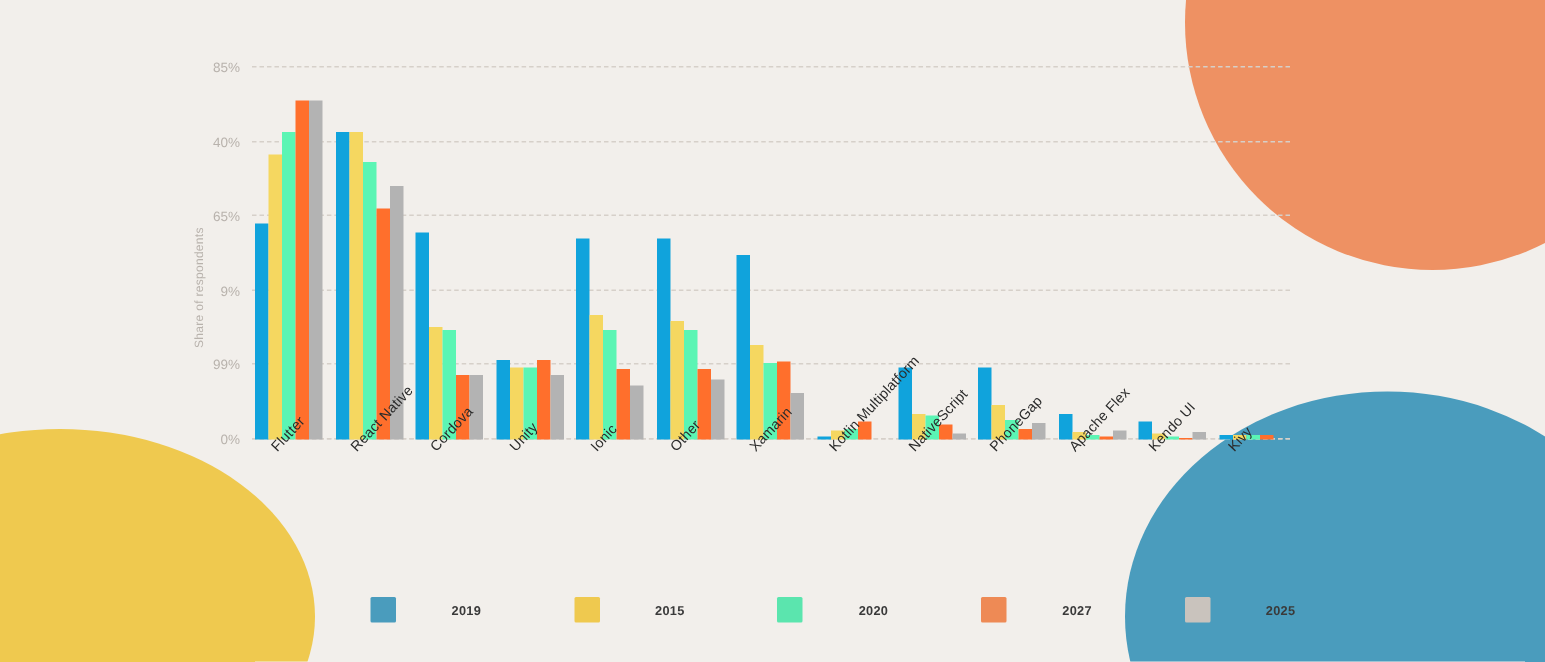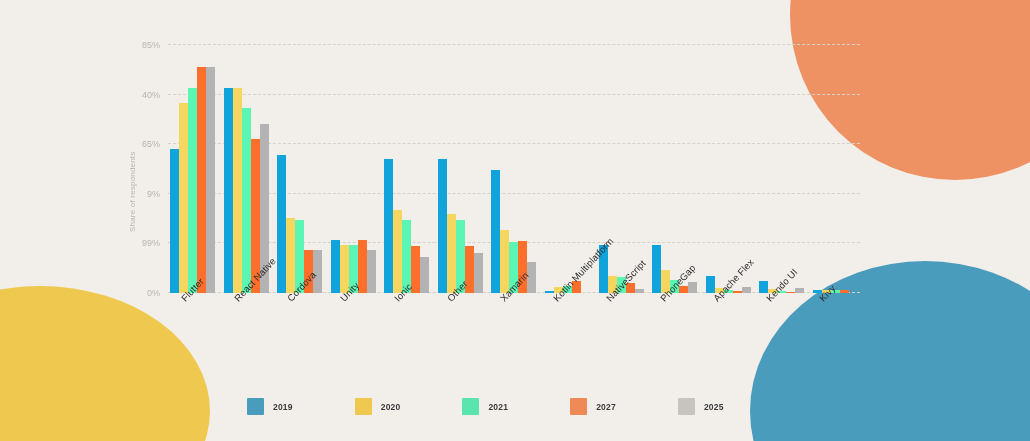--- a/index.html
+++ b/index.html
@@ -112,21 +112,21 @@
   
   .legend {
     position: absolute;
     left: 247px; top: 398px;
     display: flex;
     align-items: center;
     gap: 62px;
   }
   .legend-item { display: flex; align-items: center; gap: 9px; }
   .legend-swatch { width: 17px; height: 17px; border-radius: 1px; }
-  .legend-label { font-size: 8.5px; color: #3A3A3A; font-weight: bold; letter-spacing: .2px; }
+  .legend-label { font-size: 8.5px; color: #3A3A3A; font-weight: bold; letter-spacing: .2px; margin-left: 28px; }
 </style>
 </head>
 <body>
 
 <div id="root">
 
   <div class="blob blob-orange"></div>
   <div class="blob blob-blue"></div>
   <div class="blob blob-yellow"></div>
 
@@ -269,25 +269,25 @@
       <div class="xlabel" style="left: 649.385px;">Kivy</div>
     </div>
 
   <div class="legend" id="legend">
       <div class="legend-item">
         <div class="legend-swatch" style="background: rgb(74, 156, 189);"></div>
         <div class="legend-label">2019</div>
       </div>
       <div class="legend-item">
         <div class="legend-swatch" style="background: rgb(239, 201, 79);"></div>
+        <div class="legend-label">2015</div>
+      </div>
+      <div class="legend-item">
+        <div class="legend-swatch" style="background: rgb(91, 229, 174);"></div>
         <div class="legend-label">2020</div>
-      </div>
-      <div class="legend-item">
-        <div class="legend-swatch" style="background: rgb(91, 229, 174);"></div>
-        <div class="legend-label">2021</div>
       </div>
       <div class="legend-item">
         <div class="legend-swatch" style="background: rgb(238, 138, 85);"></div>
         <div class="legend-label">2027</div>
       </div>
       <div class="legend-item">
         <div class="legend-swatch" style="background: rgb(201, 195, 189);"></div>
         <div class="legend-label">2025</div>
       </div>
     </div>

